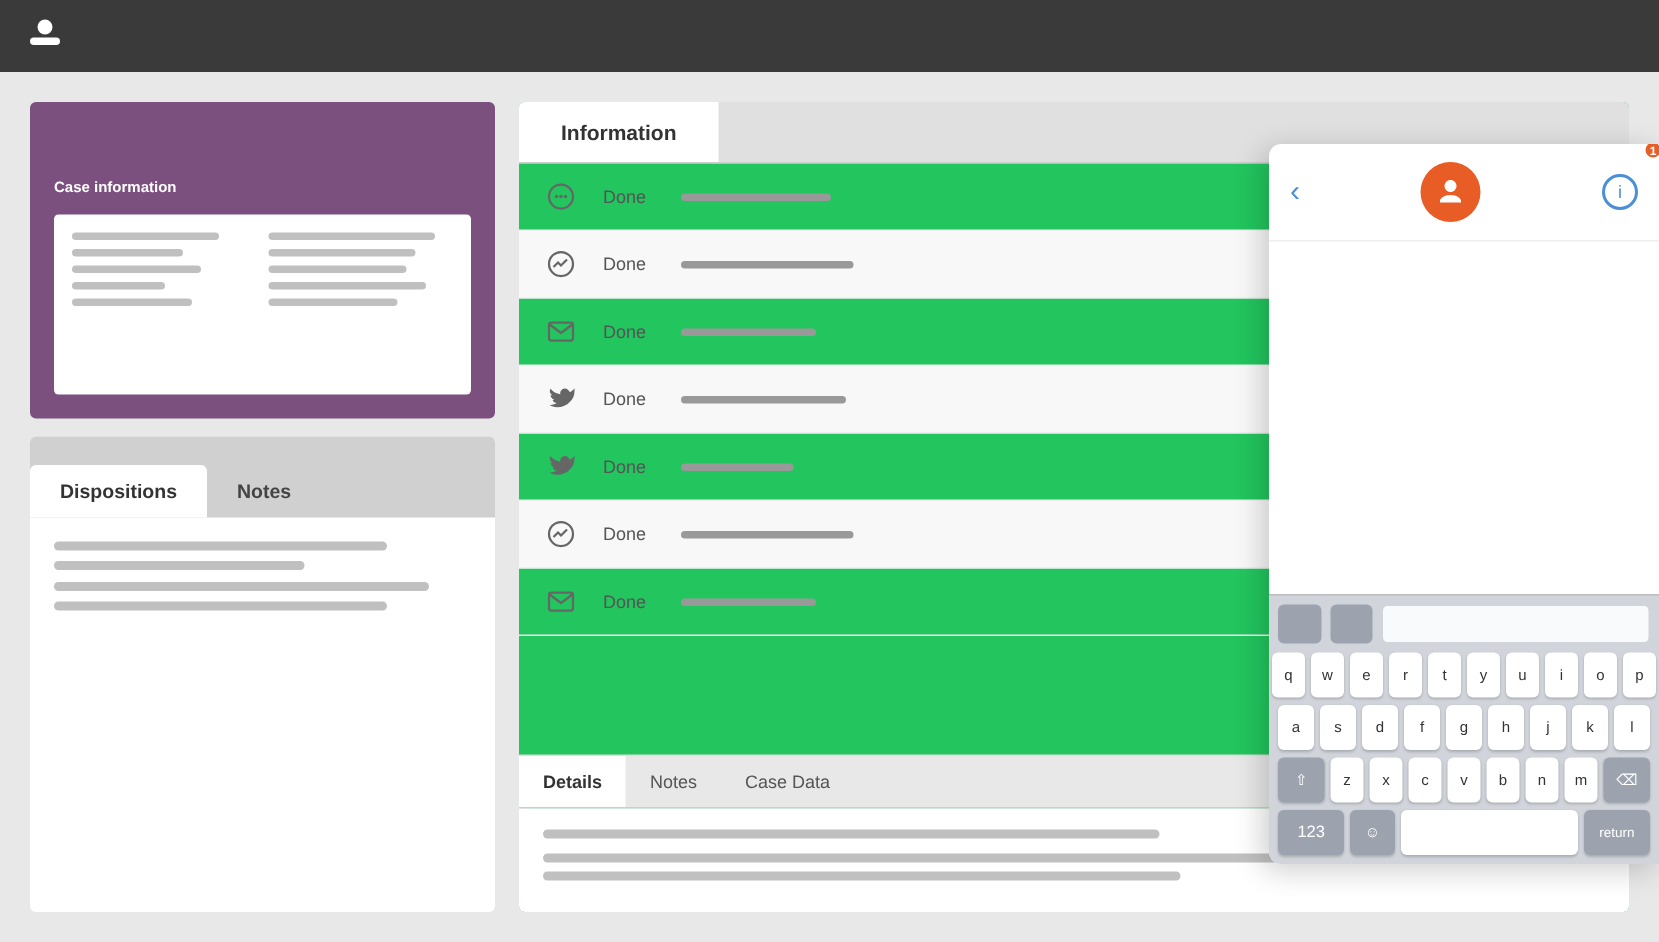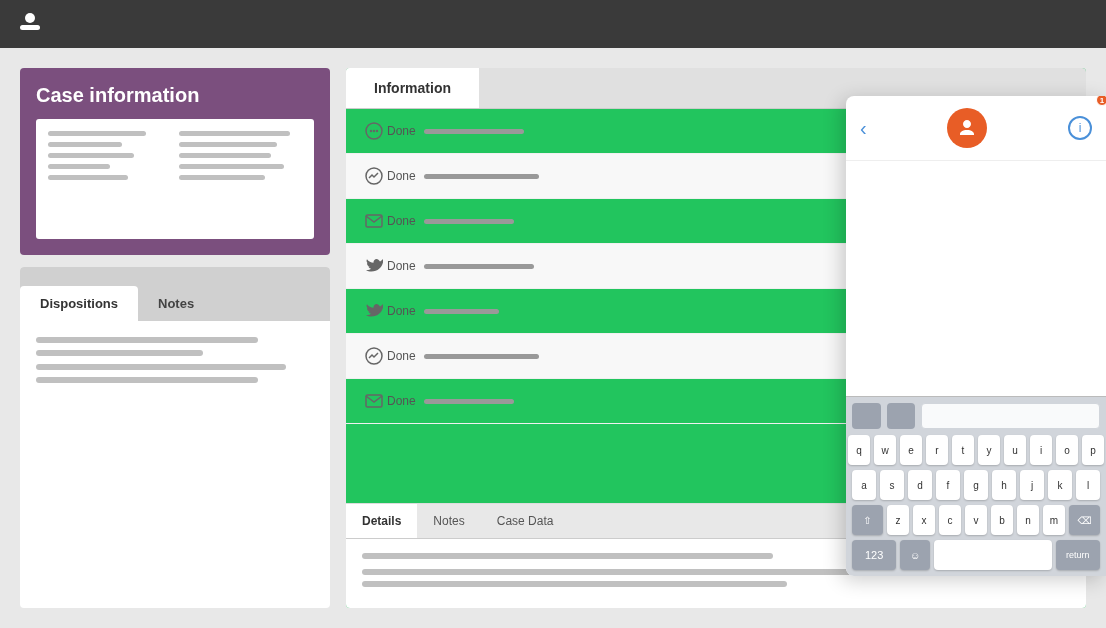--- a/index.html
+++ b/index.html
@@ -50,24 +50,25 @@
       gap: 12px;
     }
 
     .case-info-card {
       background: #7b4f7e;
       border-radius: 4px;
       padding: 16px;
       color: white;
     }
     .case-info-title {
-      font-size: 20px;
+      font-size: 10px;
       font-weight: 600;
       margin-bottom: 12px;
       color: white;
+      margin-top: 36px;
     }
     .case-info-content {
       background: white;
       border-radius: 3px;
       padding: 12px;
       min-height: 120px;
     }
     .text-line {
       height: 6px;
       background: #c0c0c0;
@@ -153,21 +154,21 @@
     
     .interaction-list {
       flex: 1;
       overflow: auto;
     }
     .interaction-row {
       display: flex;
       align-items: center;
       padding: 10px 16px;
       border-bottom: 1px solid #f0f0f0;
-      gap: 1px;
+      gap: 16px;
     }
     .interaction-row:nth-child(even) {
       background: #f8f8f8;
     }
     .channel-icon {
       width: 24px;
       height: 24px;
       display: flex;
       align-items: center;
       justify-content: center;

